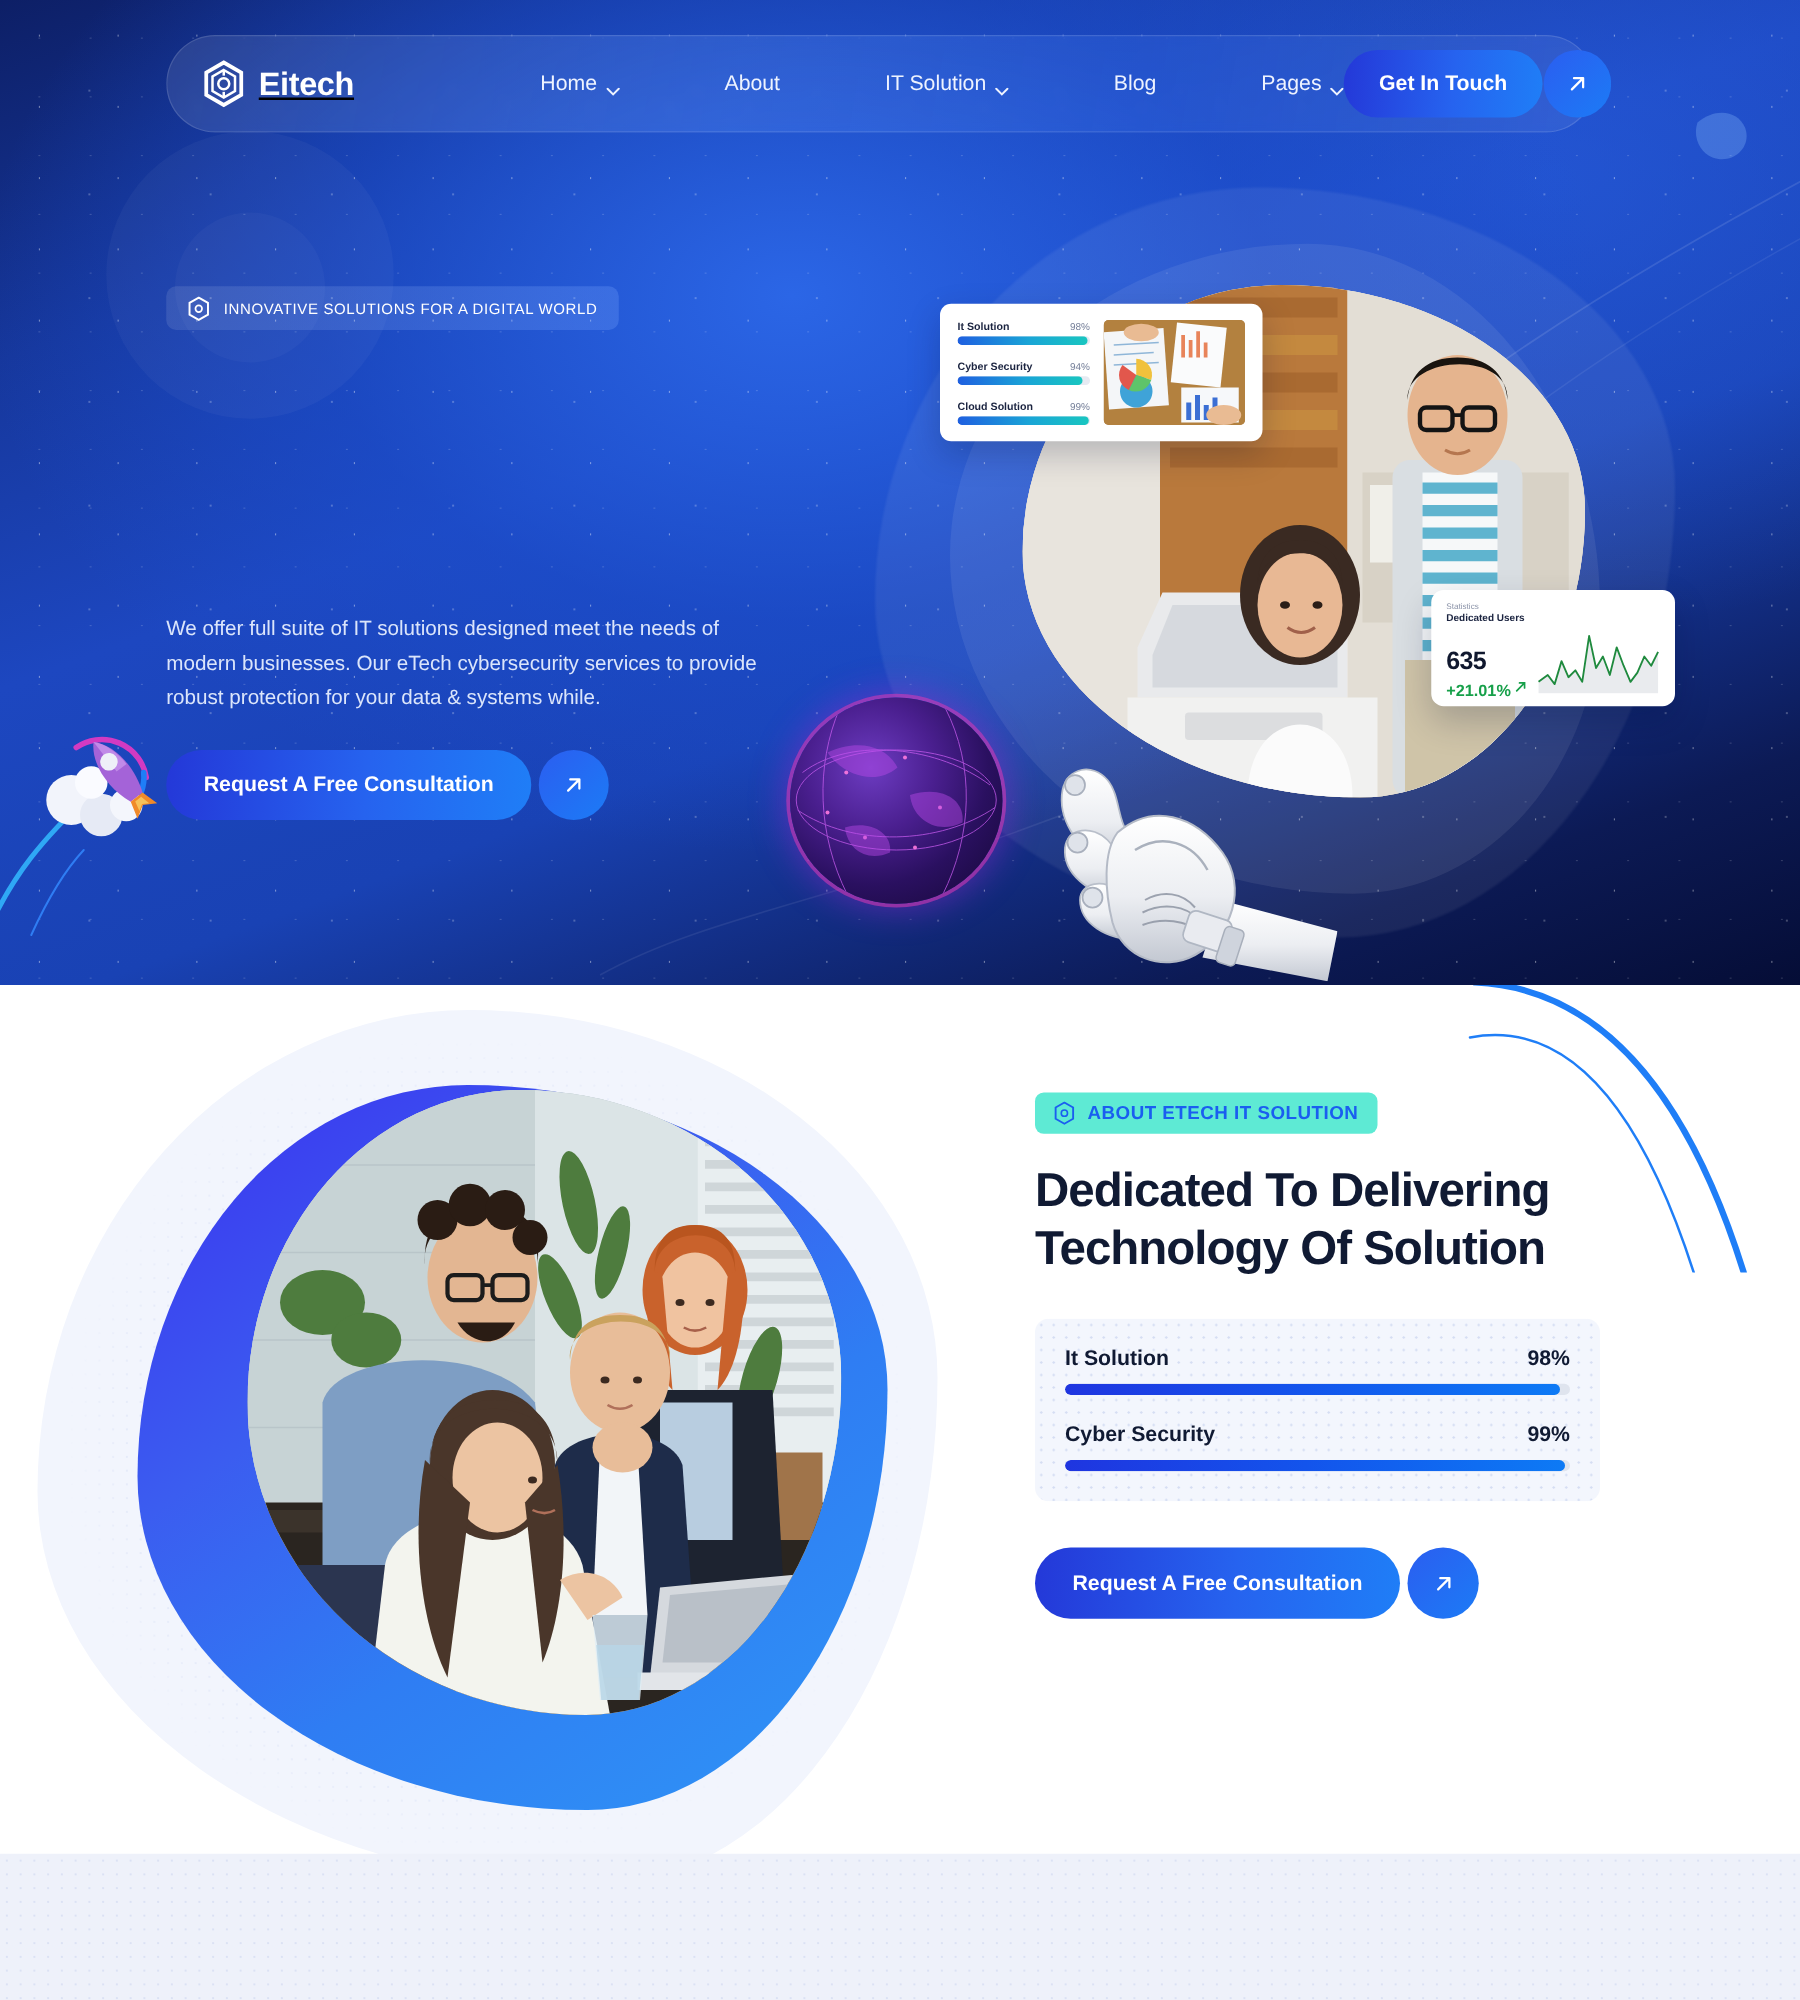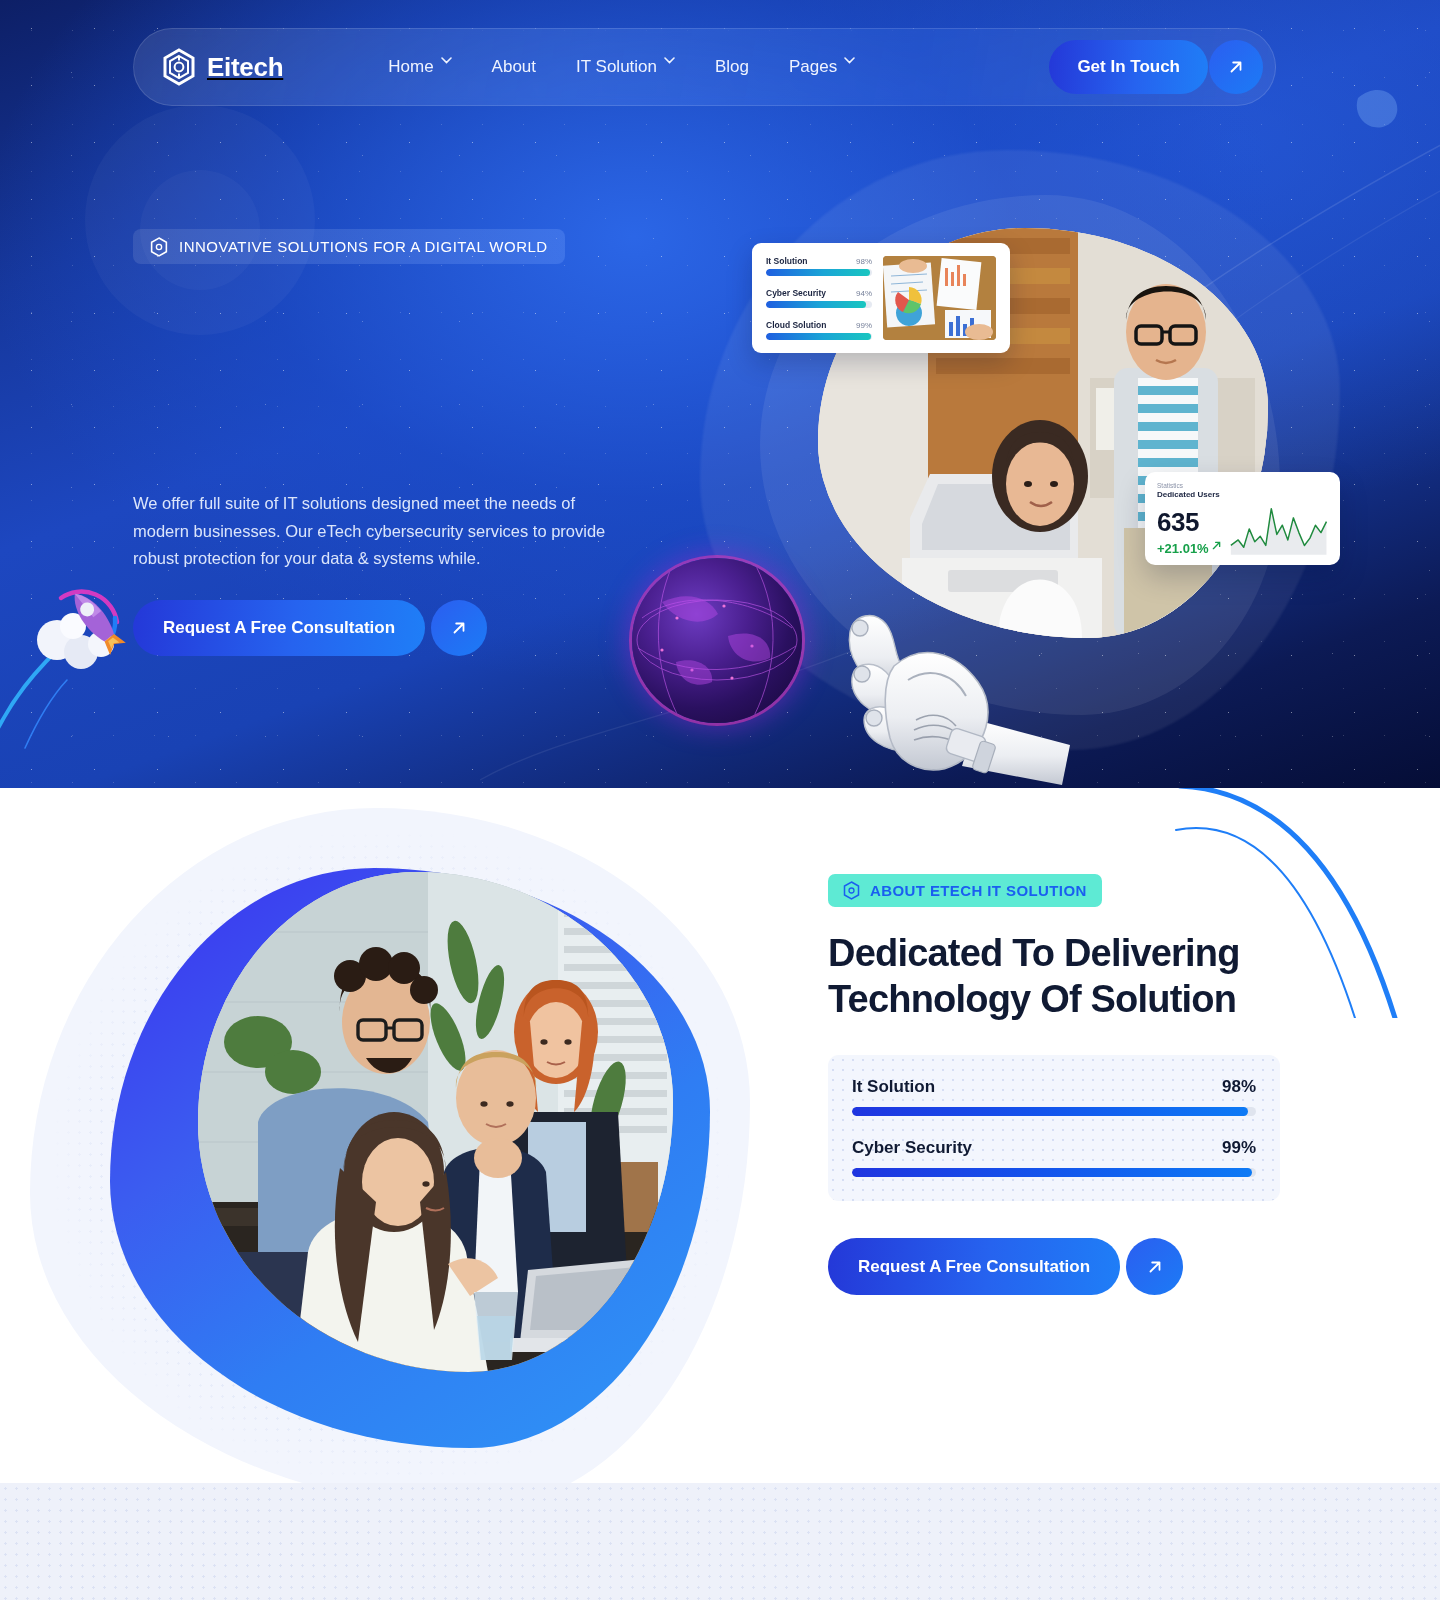--- a/index.html
+++ b/index.html
@@ -58,22 +58,22 @@
     background:linear-gradient(100deg, rgba(255,255,255,0.10) 0%, rgba(108,158,255,0.22) 40%, rgba(70,125,245,0.20) 68%, rgba(255,255,255,0.07) 100%);
     border:1px solid rgba(255,255,255,0.13);
     display:flex; align-items:center; padding:0 12px 0 28px;
     backdrop-filter:blur(4px);
   }
   .logo { display:flex; align-items:center; gap:11px;text-decoration:underline; }
   .logo-mark { width:34px; height:38px; display:block; }
   .logo-text { color:#fff; font-size:26px; font-weight:bold; letter-spacing:-0.3px; }
   .nav-links { display:flex; align-items:center; gap:40px; margin-left:105px; }
   .nav-link {
-    color:#eef3ff; font-size:17px; display:flex; align-items:flex-start; gap:7px;
-    cursor:pointer; white-space:nowrap;
+    color:#eef3ff; font-size:17px; display:flex; align-items:flex-end; gap:7px;
+    cursor:pointer; white-space:nowrap;margin-left:44px;
   }
   .chev { width:11px; height:7px; display:block; }
   .nav-cta { margin-left:auto; display:flex; align-items:center; gap:1px; }
   .btn-primary {
     background:linear-gradient(95deg, #2438d8 0%, #2663ef 55%, #1f7ef7 100%);
     color:#fff; font-size:17px; font-weight:bold; border:none;
     border-radius:40px; padding:0 28px; height:54px; cursor:pointer;
     display:flex; align-items:center; white-space:nowrap;
   }
   .btn-round {
@@ -85,21 +85,21 @@
 
   
   .hero-badge {
     position:absolute; left:133px; top:229px; height:35px;
     border-radius:8px; display:inline-flex; align-items:center; gap:11px;
     padding:0 17px;
     background:linear-gradient(95deg, rgba(255,255,255,0.10) 0%, rgba(120,165,255,0.27) 100%);
   }
   .hero-badge .bmark { width:18px; height:20px; display:block; }
   .hero-badge span {
-    color:#fff; font-size:15px; letter-spacing:.5px; font-weight:500; white-space:nowrap;
+    color:#fff; font-size:12px; letter-spacing:.5px; font-weight:500; white-space:nowrap;
   }
   .hero-title {
     position:absolute; left:133px; top:286px; width:640px;
     color:#fff; font-size:54px; line-height:1.18; font-weight:bold; letter-spacing:-1px;
   }
   .hero-sub {
     position:absolute; left:133px; top:490px; width:480px;
     color:#dbe5fb; font-size:16.5px; line-height:1.68;
   }
   .hero-cta { position:absolute; left:133px; top:600px; display:flex; align-items:center; gap:6px; }
@@ -143,21 +143,21 @@
 
   .card-stats {
     position:absolute; left:1145px; top:472px; width:195px; height:93px;
     background:#fff; border-radius:10px; padding:10px 12px;
     box-shadow:0 12px 28px rgba(4,12,48,.22);
     display:flex; gap:8px;
   }
   .cs-left { display:flex; flex-direction:column; }
   .cs-kicker { font-size:6.5px; color:#8b93a8; }
   .cs-title { font-size:8px; font-weight:bold; color:#1b2440; margin-top:1px; }
-  .cs-num { font-size:26px; font-weight:bold; color:#10182e; line-height:1; margin-top:10px; letter-spacing:-0.5px; }
+  .cs-num { font-size:20px; font-weight:bold; color:#10182e; line-height:1; margin-top:20px; letter-spacing:-0.5px; }
   .cs-delta { font-size:13px; font-weight:bold; color:#17a04a; margin-top:6px; display:flex; align-items:flex-start; gap:3px; }
   .cs-spark { flex:1 1 auto; align-self:flex-end; }
 
   
   .about { position:absolute; left:0; top:788px; width:1440px; height:812px; background:#fff; overflow:hidden; }
   .about-bg-blob {
     position:absolute; left:30px; top:20px; width:720px; height:700px;
     background:#f2f5fd;
     border-radius:48% 52% 38% 62% / 55% 42% 58% 45%;
   }

